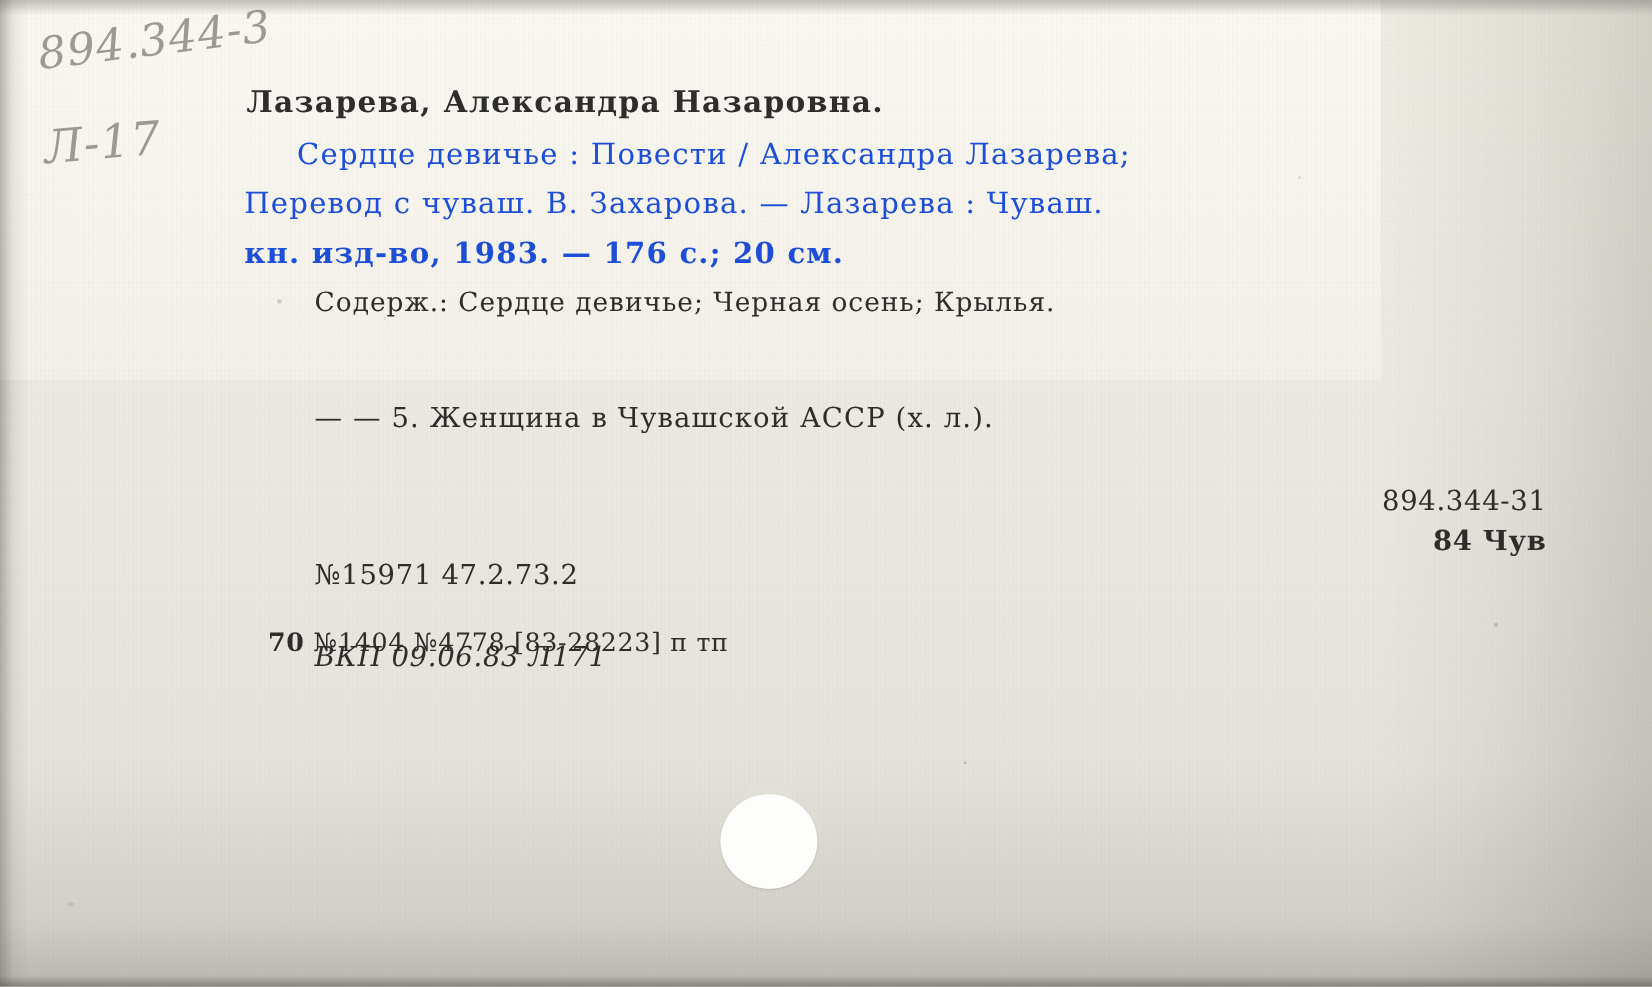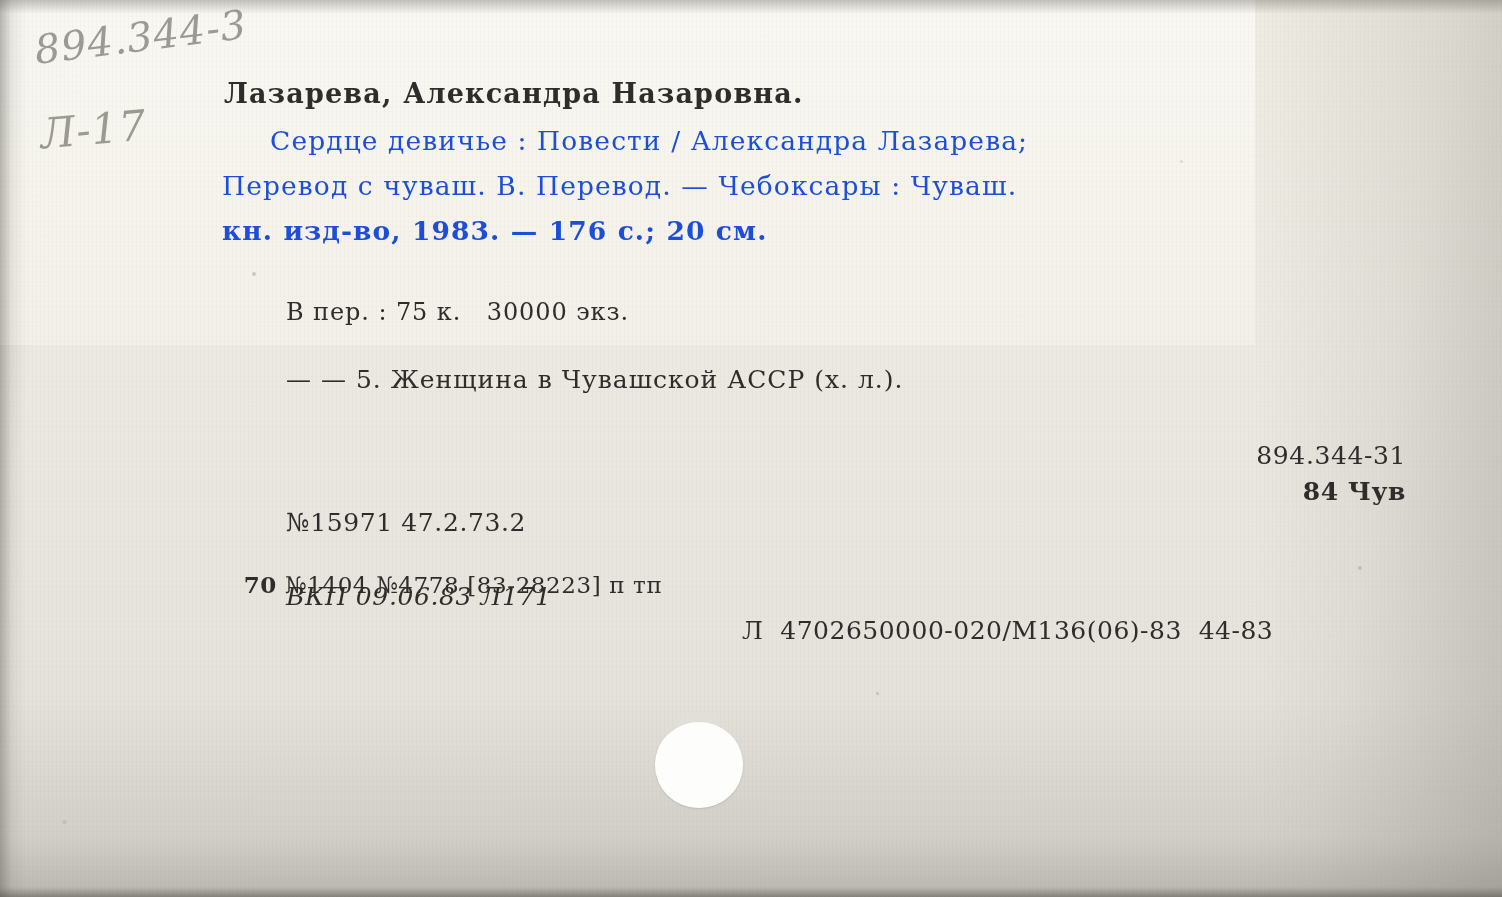--- a/index.html
+++ b/index.html
@@ -216,37 +216,36 @@
   <div id="left-edge"></div>
   <div id="top-edge"></div>
   <div id="bottom-edge-dark"></div>
 
   <div class="handwriting" id="hand-line1">894.344-3</div>
   <div class="handwriting" id="hand-line2">Л-17</div>
 
   <div class="typed" id="author">Лазарева, Александра Назаровна.</div>
 
   <div class="typed body-line" id="title-l1">Сердце девичье : Повести / Александра Лазарева;</div>
-  <div class="typed body-line" id="title-l2">Перевод с чуваш. В. Перевод. — Чебоксары : Чуваш.</div>
+  <div class="typed body-line" id="title-l2">Перевод с чуваш. В. Захарова. — Лазарева : Чуваш.</div>
   <div class="typed body-line" id="title-l3">кн. изд-во, 1983. — 176 с.; 20 см.</div>
 
-  <div class="typed" id="price">В пер. : 75 к.   30000 экз.</div>
+  <div class="typed" id="contents">Содерж.: Сердце девичье; Черная осень; Крылья.</div>
 
   <div class="typed" id="subject">— — 5. Женщина в Чувашской АССР (х. л.).</div>
 
   <div class="typed" id="class-right-1">894.344-31</div>
   <div class="typed" id="class-right-2">84 Чув</div>
 
   <div class="typed" id="reg-1">№15971 47.2.73.2</div>
   <div class="typed" id="reg-2">
     <span class="bold">70</span><span>&nbsp;</span><span>№1404 №4778 [83-28223] п тп</span>
   </div>
   <div class="typed" id="reg-3">ВКП 09.06.83 Л171</div>
 
-  <div class="typed" id="footer-code">Л  4702650000-020/М136(06)-83  44-83</div>
 
   <div id="punch-notch"></div>
   <div id="punch-hole"></div>
 
   <div class="speck" style="left:252px; top:272px; width:4px; height:4px;"></div>
   <div class="speck" style="left:1358px; top:566px; width:4px; height:4px;"></div>
   <div class="speck" style="left:876px; top:692px; width:3px; height:3px;"></div>
   <div class="speck" style="left:62px; top:820px; width:5px; height:4px; opacity:0.35;"></div>
   <div class="speck" style="left:1180px; top:160px; width:3px; height:3px; opacity:0.3;"></div>
 

